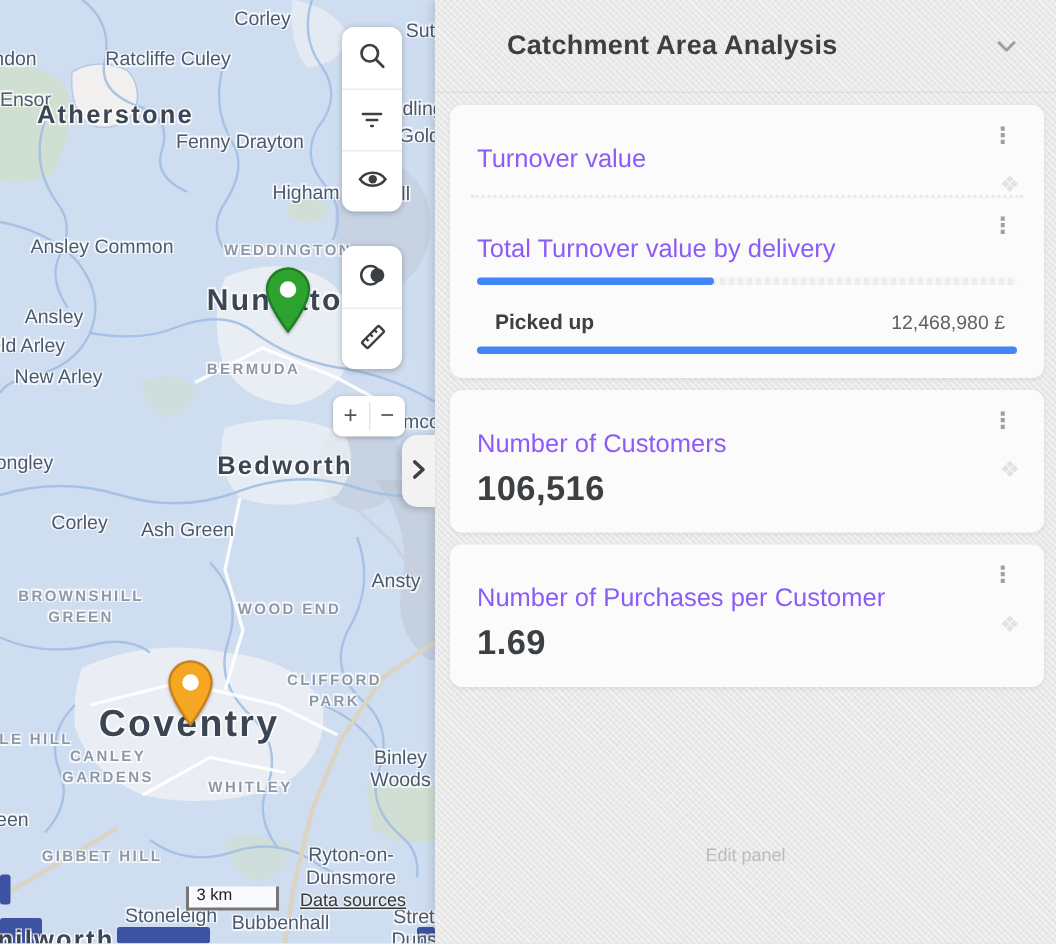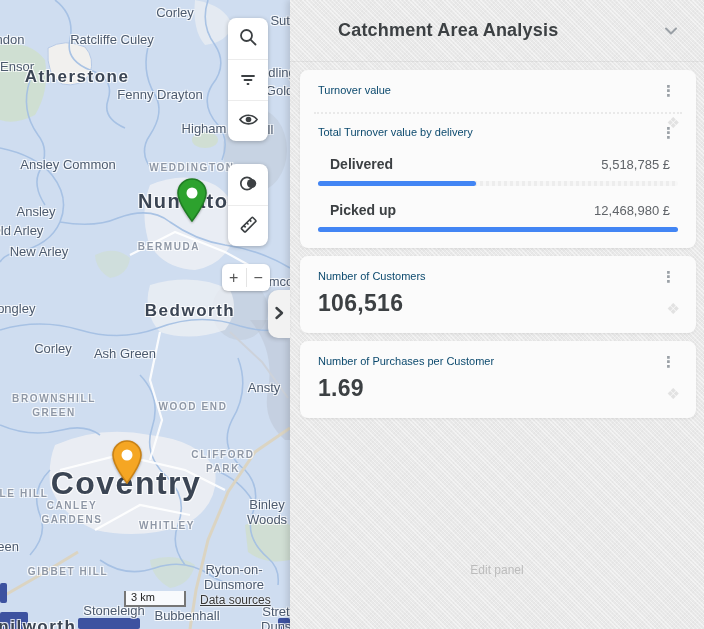--- a/index.html
+++ b/index.html
@@ -56,21 +56,21 @@
                #e9e9e9;
              box-shadow:-3px 0 6px rgba(0,0,0,.12); z-index:7; }
   .panel-header { height:62px; display:flex; align-items:center; justify-content:space-between;
                   padding:0 24px 0 48px; border-bottom:1px solid rgba(0,0,0,.05); }
   .panel-header h1 { font-size:18px; font-weight:600; color:#3c4043; letter-spacing:.2px; }
   .chev { cursor:pointer; display:flex; }
 
   .card { position:relative; margin:8px 8px 8px 10px; background:#fbfbfb; border-radius:8px;
           box-shadow:0 1px 3px rgba(0,0,0,.07); padding:14px 18px 16px 18px; }
   .card-row { display:flex; justify-content:space-between; align-items:flex-start; }
-  .lbl { font-size:11px; color:#0c4a6e; }
+  .lbl { font-size:17px; color:#8b5cf6;margin-top:12px; }
   .kebab { font-size:15px; color:#9aa0a6; cursor:pointer; line-height:14px; padding:0 2px;
            font-weight:700; letter-spacing:0; }
   .big { margin-top:6px; font-size:23px; font-weight:700; color:#3c4043; letter-spacing:.3px; }
   .big .cur { font-size:12px; font-weight:400; color:#80868b; margin-left:4px; }
   .ghost { position:absolute; right:16px; font-size:15px; color:#e2e2e2; }
   .ghost.g1 { top:44px; }
   .dashed { border-top:2px dotted #e9e9e9; margin:14px -4px 12px -4px; }
 
   .drow { display:flex; justify-content:space-between; align-items:baseline; margin-top:16px; }
   .drow .dname { font-size:14px; font-weight:700; color:#3c4043; margin-left:12px; }
@@ -158,21 +158,21 @@
         <span class="mlabel town" style="left: 281px; top: 281px;">mco</span>
         <span class="mlabel town" style="left: 8px; top: 308px;">Fillongley</span>
         <span class="mlabel city" style="left: 190px; top: 311px; font-size: 17px;">Bedworth</span>
         <span class="mlabel town" style="left: 53px; top: 348px;">Corley</span>
         <span class="mlabel town" style="left: 125px; top: 353px;">Ash Green</span>
         <span class="mlabel town" style="left: 264px; top: 387px;">Ansty</span>
         <span class="mlabel district" style="left: 54px; top: 405px;">BROWNSHILL
 GREEN</span>
         <span class="mlabel district" style="left: 193px; top: 407px;">WOOD END</span>
         <span class="mlabel district" style="left: 223px; top: 461px;">CLIFFORD PARK</span>
-        <span class="mlabel city" style="left: 126px; top: 483px; font-size: 32px;">Coventry</span>
+        <span class="mlabel city" style="left: 126px; top: 483px; font-size: 25px;">Coventry</span>
         <span class="mlabel district" style="left: 18px; top: 494px;">TILE HILL</span>
         <span class="mlabel district" style="left: 72px; top: 512px;">CANLEY
 GARDENS</span>
         <span class="mlabel town" style="left: 267px; top: 512px;">Binley Woods</span>
         <span class="mlabel district" style="left: 167px; top: 526px;">WHITLEY</span>
         <span class="mlabel town" style="left: 1px; top: 546px;">Green</span>
         <span class="mlabel district" style="left: 68px; top: 572px;">GIBBET HILL</span>
         <span class="mlabel town" style="left: 234px; top: 577px;">Ryton-on-
 Dunsmore</span>
         <span class="mlabel town" style="left: 114px; top: 610px;">Stoneleigh</span>
@@ -280,24 +280,20 @@
       <div class="card-row">
         <span class="lbl">Turnover value</span>
         <span class="kebab">⋮</span>
       </div>
       <span class="ghost g1">❖</span>
       <div class="dashed"></div>
       <div class="card-row">
         <span class="lbl">Total Turnover value by delivery</span>
         <span class="kebab">⋮</span>
       </div>
-      <div class="drow">
-        <span class="dname">Delivered</span>
-        <span class="dval">5,518,785 £</span>
-      </div>
       <div class="track">
         <div class="fill" style="width: 44%;"></div>
       </div>
       <div class="drow">
         <span class="dname">Picked up</span>
         <span class="dval">12,468,980 £</span>
       </div>
       <div class="track">
         <div class="fill" style="width: 100%;"></div>
       </div>

